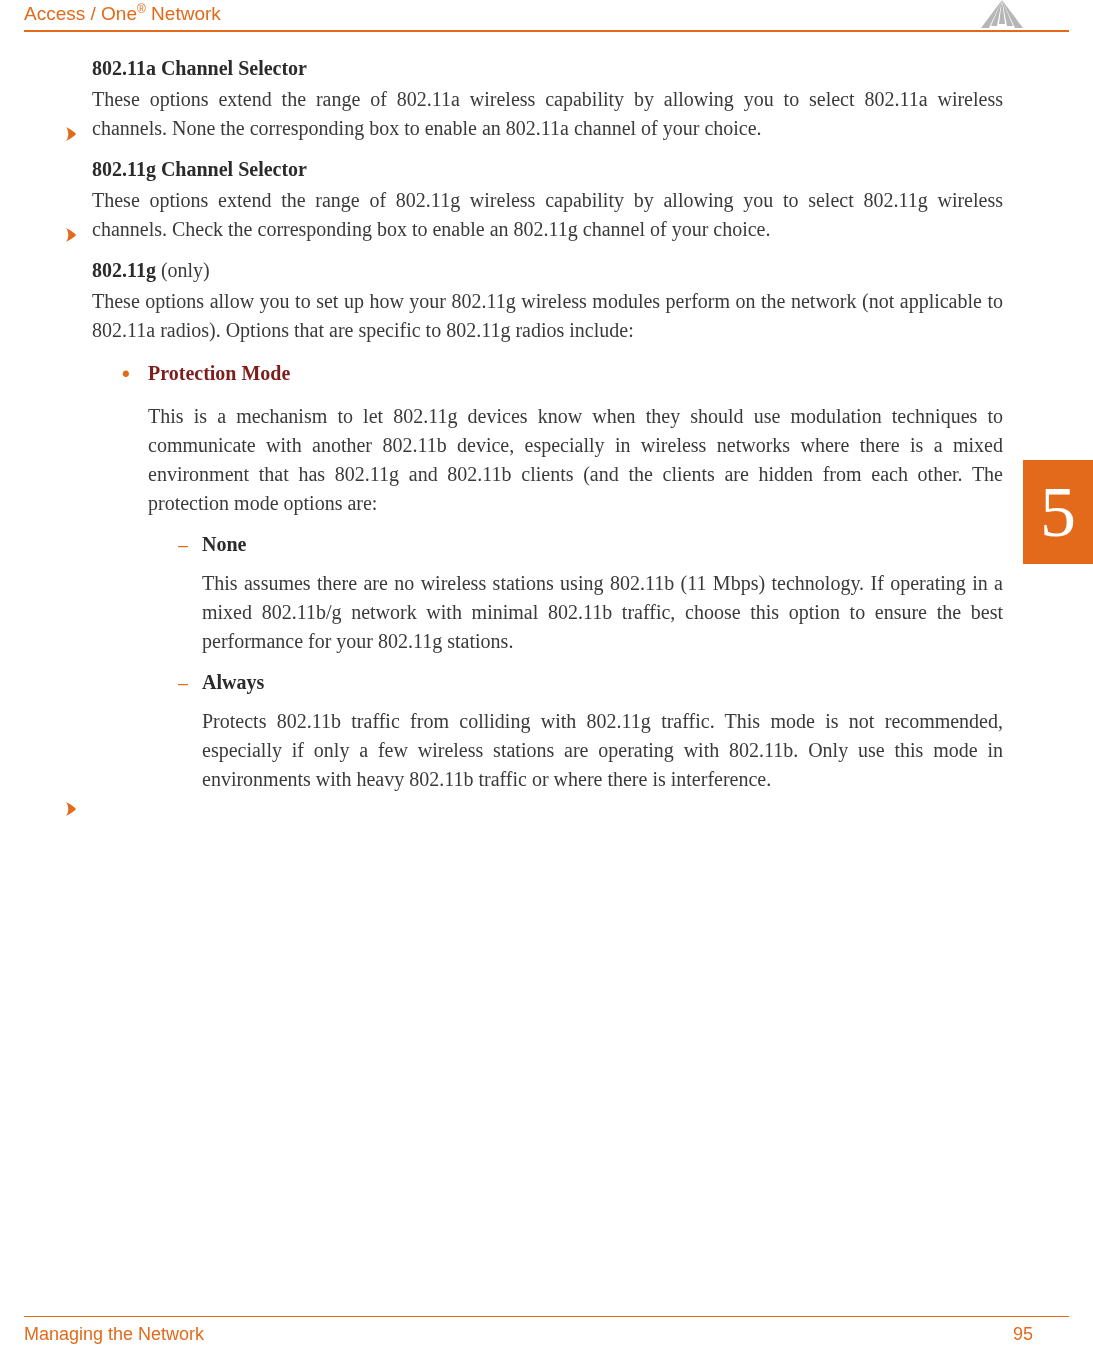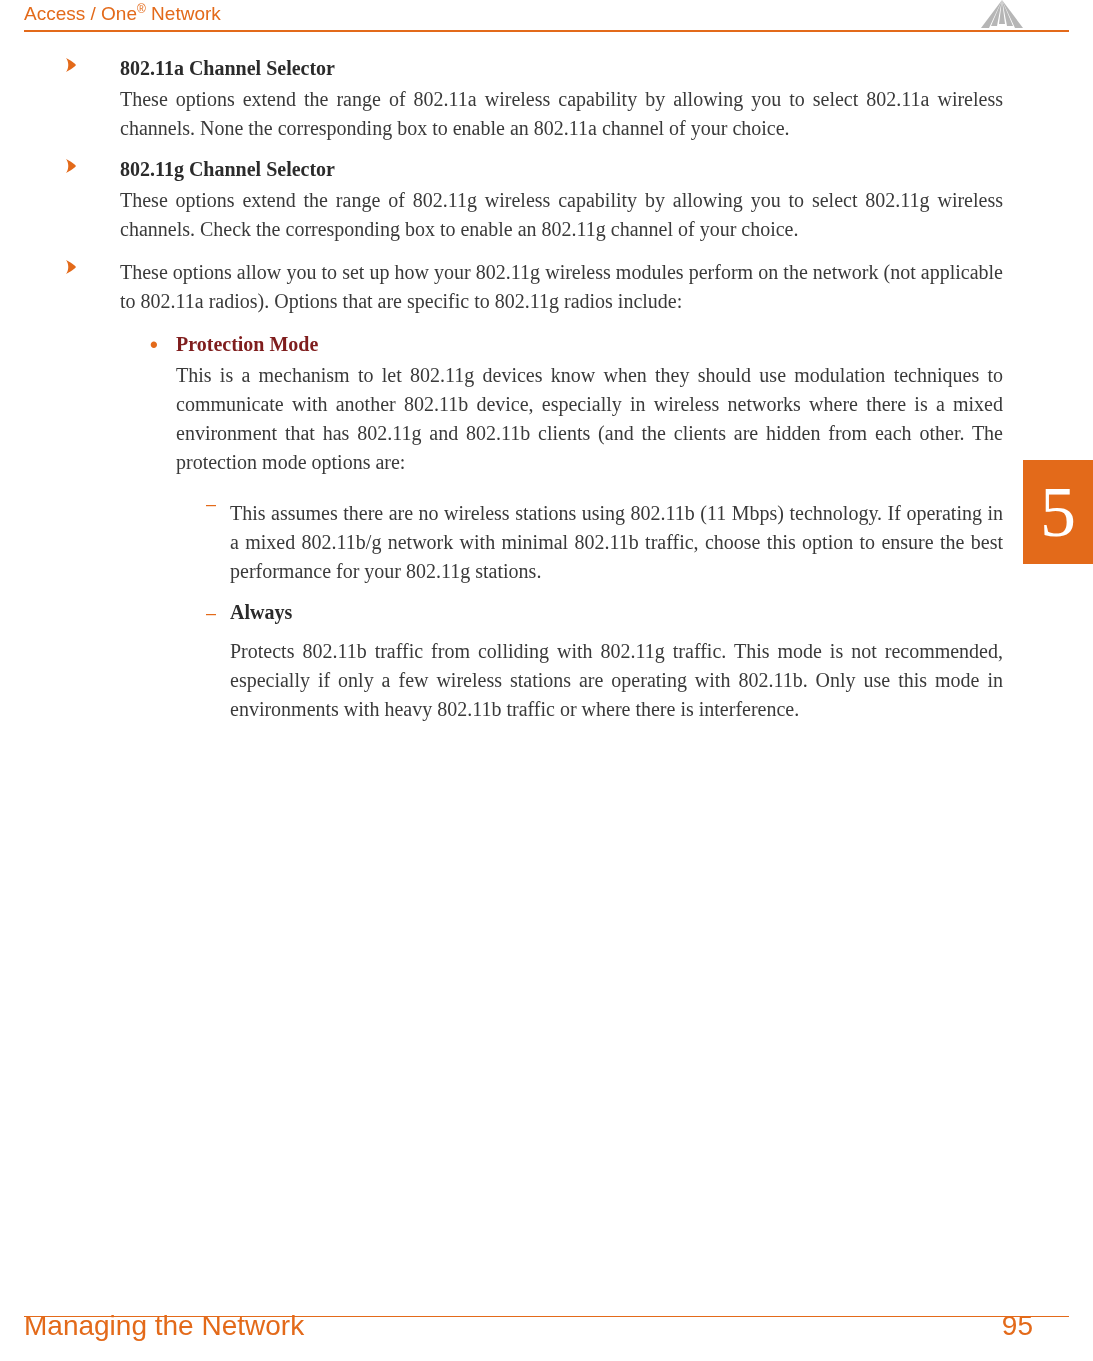--- a/index.html
+++ b/index.html
@@ -52,22 +52,21 @@
     top: 54px;
     left: 64px;
     right: 90px;
     bottom: 62px;
   }
   .item {
     margin-bottom: 12px;
   }
   .bullet-row {
     display: flex;
-    align-items: flex-start;
-    gap: 28px;
+    align-items: flex-end;
   }
   .bullet-marker {
     flex: 0 0 28px;
     padding-top: 2px;
   }
   .bullet-marker svg { display: block; }
   .bullet-body {
     flex: 1;
   }
   .item-title {
@@ -99,21 +98,21 @@
   .sub-body {
     flex: 1;
   }
   .sub-title {
     font-weight: bold;
     color: #7f1d1d;
   }
   .sub-text {
     text-align: justify;
     text-justify: inter-word;
-    margin-top: 2px;
+    margin-top: 14px;
   }
   .dash-item {
     display: flex;
     margin-left: 30px;
     margin-bottom: 12px;
   }
   .dash-marker {
     flex: 0 0 24px;
     color: #E36A1A;
     font-family: Arial, sans-serif;
@@ -156,21 +155,21 @@
   }
   .footer {
     position: absolute;
     left: 24px;
     right: 60px;
     bottom: 14px;
     display: flex;
     justify-content: space-between;
     color: #E36A1A;
     font-family: Arial, Helvetica, sans-serif;
-    font-size: 28px;
+    font-size: 18px;
   }
 </style>
 </head>
 <body>
 
 <div class="page">
 
   <div class="header">
     <div class="product-name">
       <span>Access / One</span><sup>®</sup><span> Network</span>
@@ -224,33 +223,37 @@
     </div>
 
     <div class="item">
       <div class="bullet-row">
         <div class="bullet-marker">
           <svg width="14" height="18" viewBox="0 0 14 18">
               <path d="M2,2 C10,6 12,9 12,9 C12,9 10,12 2,16 C5,12 5,6 2,2 Z" fill="#E36A1A"></path>
             </svg>
         </div>
         <div class="bullet-body">
+          <div>
+            <span class="item-title">802.11g</span><span class="plain"> (only)</span>
+          </div>
           <div class="item-text">These options allow you to set up how your 802.11g wireless modules perform on the network (not applicable to 802.11a radios). Options that are specific to 802.11g radios include:</div>
 
           <div class="sub-list">
             <div class="sub-item">
               <div class="sub-marker">•</div>
               <div class="sub-body">
                 <div class="sub-title">Protection Mode</div>
                 <div class="sub-text">This is a mechanism to let 802.11g devices know when they should use modulation techniques to communicate with another 802.11b device, especially in wireless networks where there is a mixed environment that has 802.11g and 802.11b clients (and the clients are hidden from each other. The protection mode options are:</div>
 
                 <div style="margin-top:12px">
                   <div class="dash-item">
                     <div class="dash-marker">–</div>
                     <div class="dash-body">
+                      <div class="dash-title">None</div>
                       <div class="dash-text">This assumes there are no wireless stations using 802.11b (11 Mbps) technology. If operating in a mixed 802.11b/g network with minimal 802.11b traffic, choose this option to ensure the best performance for your 802.11g stations.</div>
                     </div>
                   </div>
                   <div class="dash-item">
                     <div class="dash-marker">–</div>
                     <div class="dash-body">
                       <div class="dash-title">Always</div>
                       <div class="dash-text">Protects 802.11b traffic from colliding with 802.11g traffic. This mode is not recommended, especially if only a few wireless stations are operating with 802.11b. Only use this mode in environments with heavy 802.11b traffic or where there is interference.</div>
                     </div>
                   </div>

